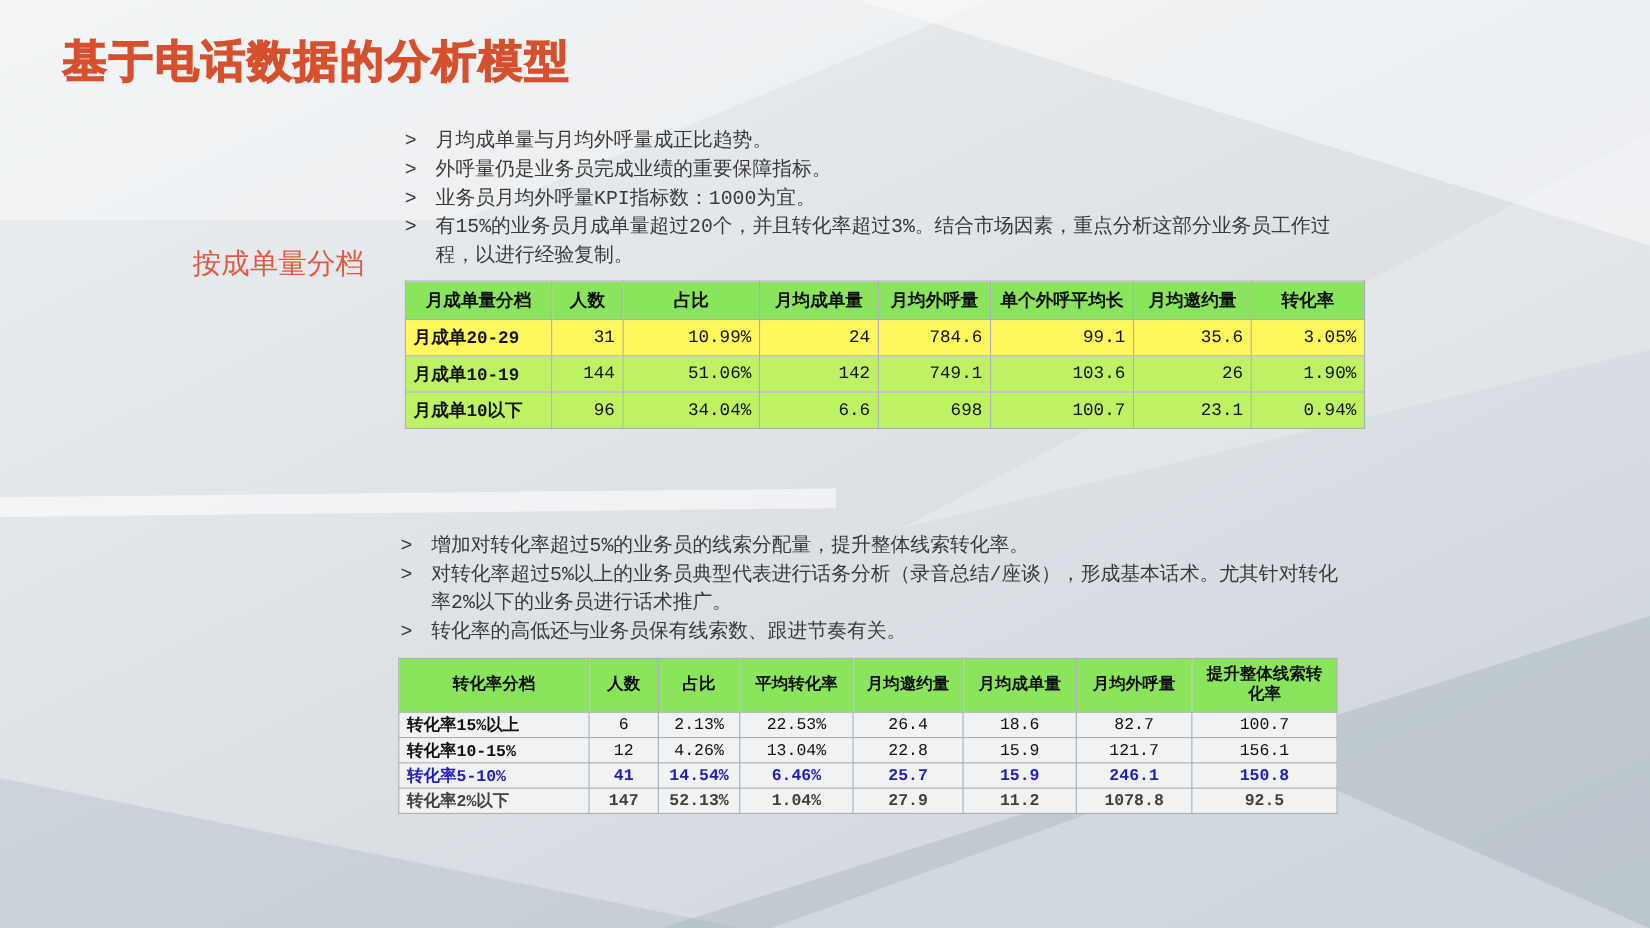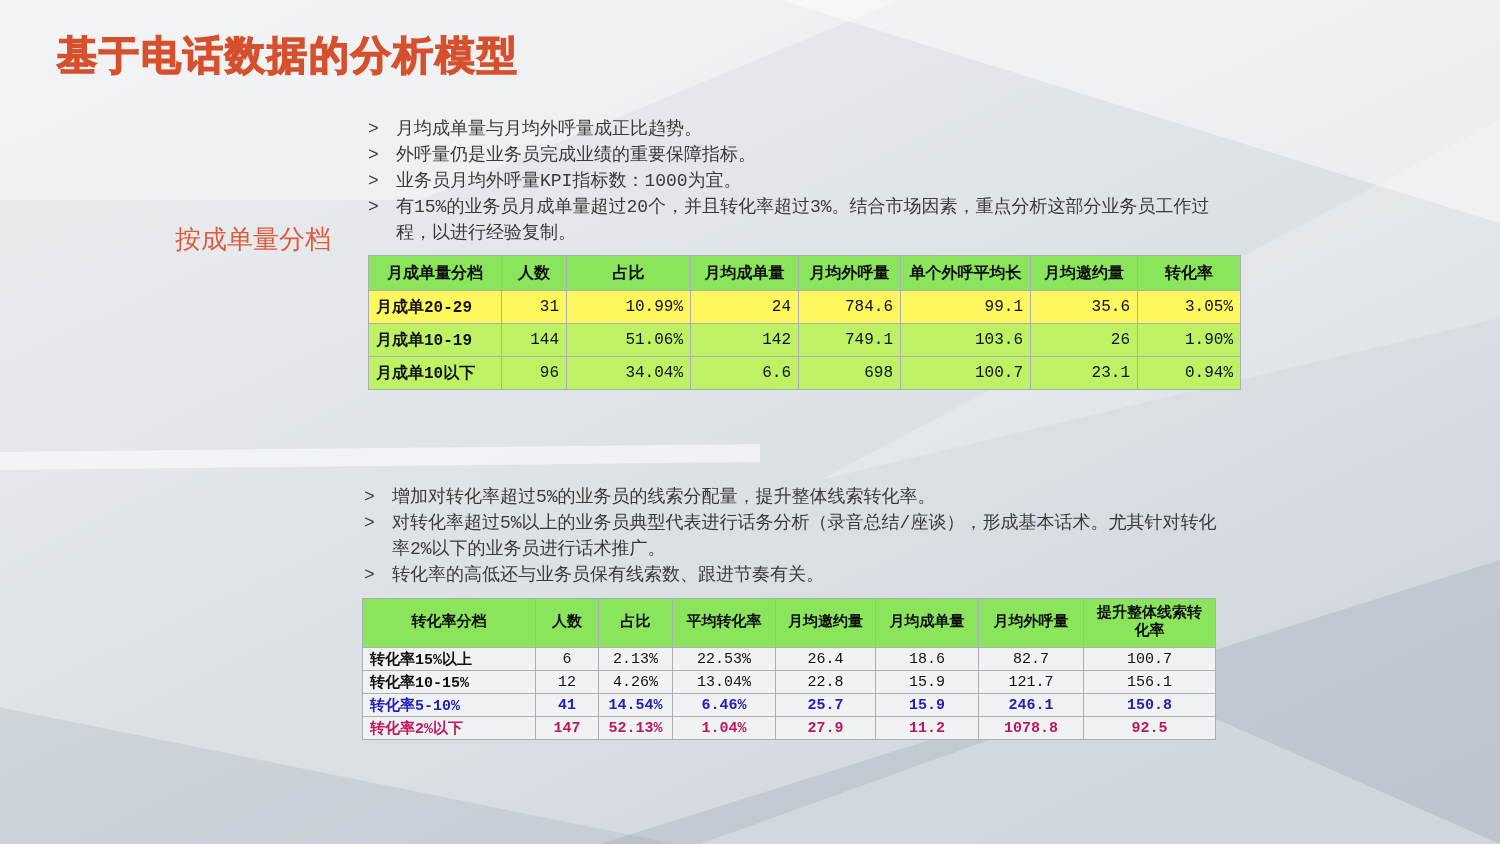--- a/index.html
+++ b/index.html
@@ -60,21 +60,21 @@
   .tbl1 td:first-child{text-align:left; font-weight:bold;}
   .tbl1 tr.row-yellow td{background:#fff75e;}
   .tbl1 tr.row-plain td{background:#bef264;}
 
   .tbl2{left:362px; top:598px; width:853px; font-size:15px;}
   .tbl2 thead th{height:48px; white-space:normal; line-height:18px;}
   .tbl2 td{height:22px; text-align:center;}
   .tbl2 td:first-child{text-align:left; font-weight:bold;}
   .tbl2 tr td{background:#f1f2f3;}
   .tbl2 tr.row-blue td{color:#2020bb; font-weight:bold;margin-left:29px;}
-  .tbl2 tr.row-red td{color:#be185d; font-weight:bold;}
+  .tbl2 tr.row-red td{color:#404040; font-weight:bold;}
 </style>
 </head>
 <body>
 
 <div class="slide">
 
   <div class="bg-shape sh-a"></div>
   <div class="bg-shape sh-b"></div>
   <div class="bg-shape sh-g"></div>
   <div class="bg-shape sh-c"></div>

